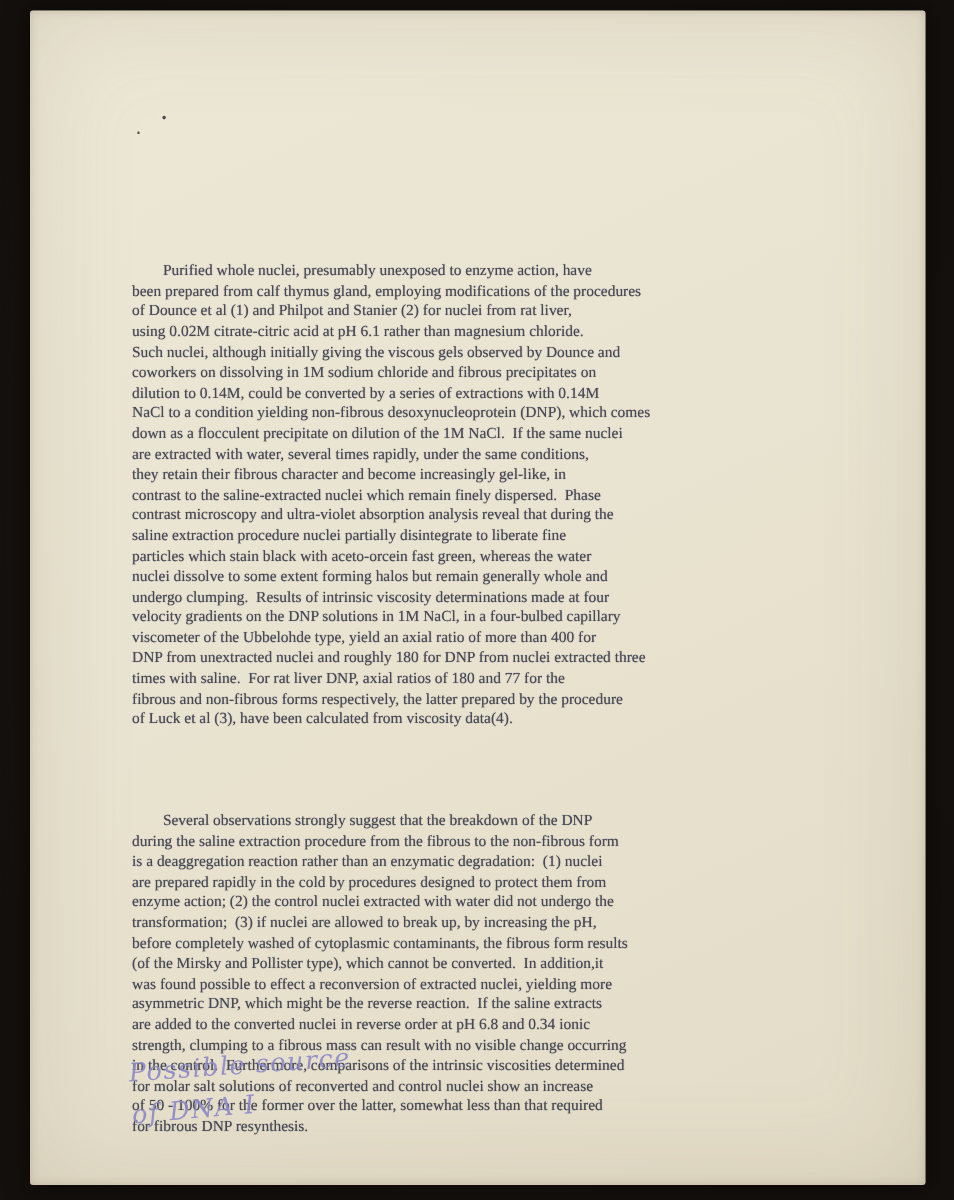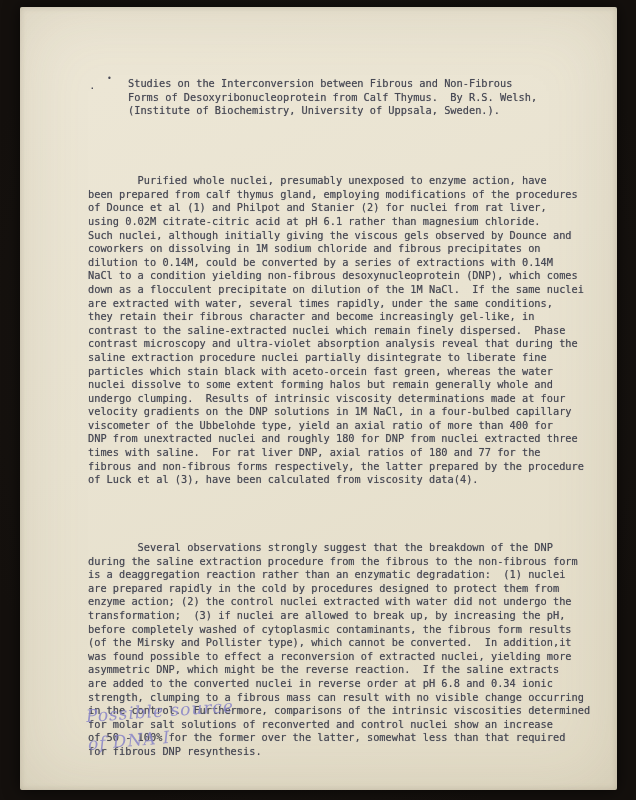--- a/index.html
+++ b/index.html
@@ -24,21 +24,21 @@
   .typed {
     position: absolute;
     color: #3f414e;
     text-shadow: 0 0 .7px rgba(63,65,78,.65);
     font-size: 10.3px;
     line-height: 13.6px;
     white-space: pre;
     opacity: .95;
   }
   .title-block { left: 108px; top: 70px; }
-  .body-block  { left: 68px;  top: 140px; }
+  .body-block  { left: 68px;  top: 140px; font-family: Liberation Serif, serif; }
   .para { white-space: pre; }
   .para-2 { margin-top: 27px; }
   .ink-speck {
     position: absolute;
     color: #4a4a58;
     font-size: 11px;
     line-height: 10px;
   }
   .speck-1 { left: 69px; top: 74px; }
   .speck-2 { left: 87px; top: 67px; font-size: 8px; }
@@ -57,23 +57,20 @@
 </style>
 </head>
 <body>
 
 <div class="scan-bg">
   <div class="paper">
 
     <span class="ink-speck speck-1">.</span>
     <span class="ink-speck speck-2">•</span>
 
-    <div class="typed title-block">Studies on the Interconversion between Fibrous and Non-Fibrous
-Forms of Desoxyribonucleoprotein from Calf Thymus.  By R.S. Welsh,
-(Institute of Biochemistry, University of Uppsala, Sweden.).</div>
 
     <div class="typed body-block">
       <div class="para para-1">        Purified whole nuclei, presumably unexposed to enzyme action, have
 been prepared from calf thymus gland, employing modifications of the procedures
 of Dounce et al (1) and Philpot and Stanier (2) for nuclei from rat liver,
 using 0.02M citrate-citric acid at pH 6.1 rather than magnesium chloride.
 Such nuclei, although initially giving the viscous gels observed by Dounce and
 coworkers on dissolving in 1M sodium chloride and fibrous precipitates on
 dilution to 0.14M, could be converted by a series of extractions with 0.14M
 NaCl to a condition yielding non-fibrous desoxynucleoprotein (DNP), which comes

